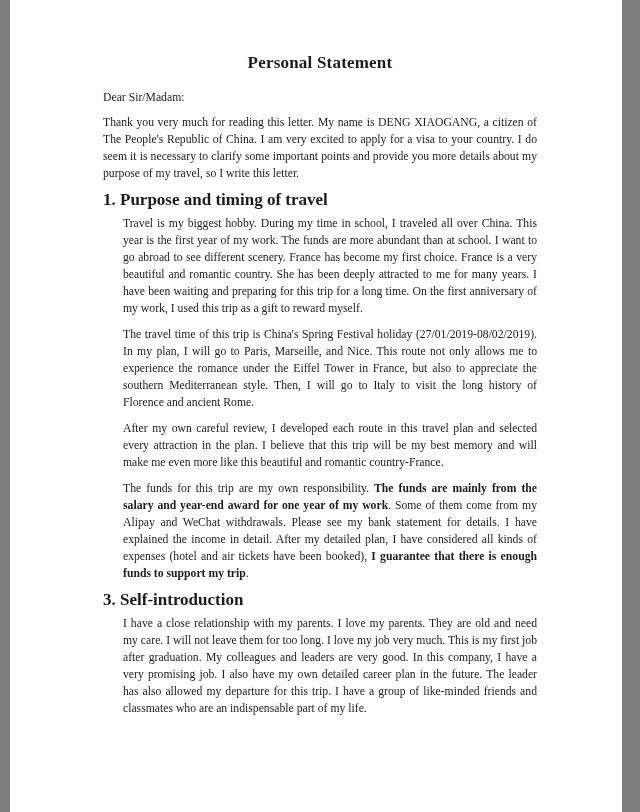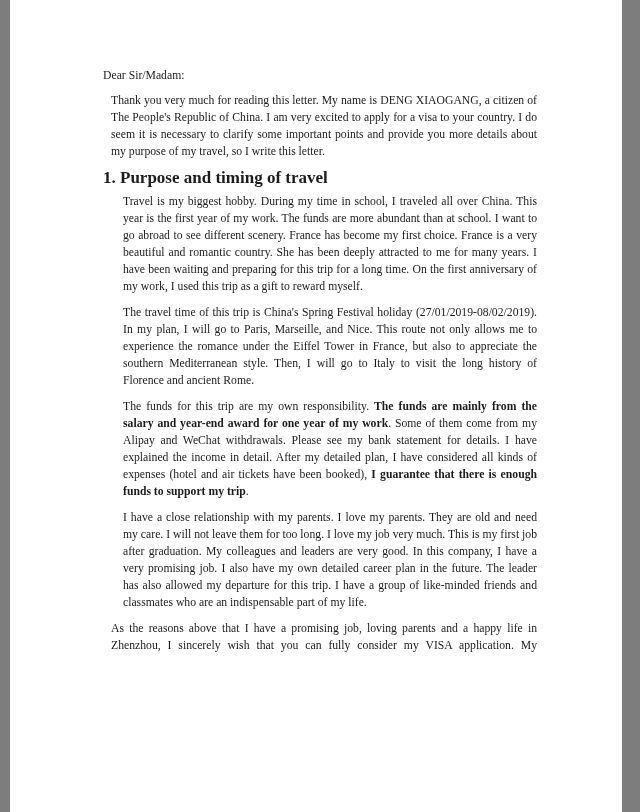--- a/index.html
+++ b/index.html
@@ -46,21 +46,21 @@
   }
   .salutation {
     font-size: 11.7px;
     line-height: 16px;
     margin: 16px 0 8px 0;
   }
   .para {
     font-size: 11.7px;
     line-height: 17px;
     text-align: justify;
-    margin: 0 0 9px 8px;
+    margin: 0 0 9px 0;
   }
   .para.indent {
     margin-left: 20px;
   }
   .para.closing {
     text-align-last: justify;
     margin-bottom: 0;
   }
   .section-heading {
     font-size: 17px;
@@ -71,28 +71,30 @@
   b { font-weight: bold; }
 </style>
 </head>
 <body>
 
 <div class="viewer">
   <div class="edge-strip left"></div>
   <div class="edge-strip right"></div>
 
   <div class="paper">
+    <h1 class="doc-title">Personal Statement</h1>
 
     <p class="salutation">Dear Sir/Madam:</p>
 
     <p class="para">Thank you very much for reading this letter. My name is DENG XIAOGANG, a citizen of The People's Republic of China. I am very excited to apply for a visa to your country. I do seem it is necessary to clarify some important points and provide you more details about my purpose of my travel, so I write this letter.</p>
 
     <h2 class="section-heading">1. Purpose and timing of travel</h2>
     <p class="para indent">Travel is my biggest hobby. During my time in school, I traveled all over China. This year is the first year of my work. The funds are more abundant than at school. I want to go abroad to see different scenery. France has become my first choice. France is a very beautiful and romantic country. She has been deeply attracted to me for many years. I have been waiting and preparing for this trip for a long time. On the first anniversary of my work, I used this trip as a gift to reward myself.</p>
     <p class="para indent">The travel time of this trip is China's Spring Festival holiday (27/01/2019-08/02/2019). In my plan, I will go to Paris, Marseille, and Nice. This route not only allows me to experience the romance under the Eiffel Tower in France, but also to appreciate the southern Mediterranean style. Then, I will go to Italy to visit the long history of Florence and ancient Rome.</p>
+    <p class="para indent">After my own careful review, I developed each route in this travel plan and selected every attraction in the plan. I believe that this trip will be my best memory and will make me even more like this beautiful and romantic country-France.</p>
 
     <p class="para indent"><span>The funds for this trip are my own responsibility. </span><b>The funds are mainly from the salary and year-end award for one year of my work</b><span>. Some of them come from my Alipay and WeChat withdrawals. Please see my bank statement for details. I have explained the income in detail. After my detailed plan, I have considered all kinds of expenses (hotel and air tickets have been booked), </span><b>I guarantee that there is enough funds to support my trip</b><span>.</span></p>
 
+    <h2 class="section-heading">3. Self-introduction</h2>
     <p class="para indent">I have a close relationship with my parents. I love my parents. They are old and need my care. I will not leave them for too long. I love my job very much. This is my first job after graduation. My colleagues and leaders are very good. In this company, I have a very promising job. I also have my own detailed career plan in the future. The leader has also allowed my departure for this trip. I have a group of like-minded friends and classmates who are an indispensable part of my life.</p>
 
-    <p class="para closing">As the reasons above that I have a promising job, loving parents and a happy life in Zhenzhou, I sincerely wish that you can fully consider my VISA application. My</p>
   </div>
 </div>
 
 </body></html>

